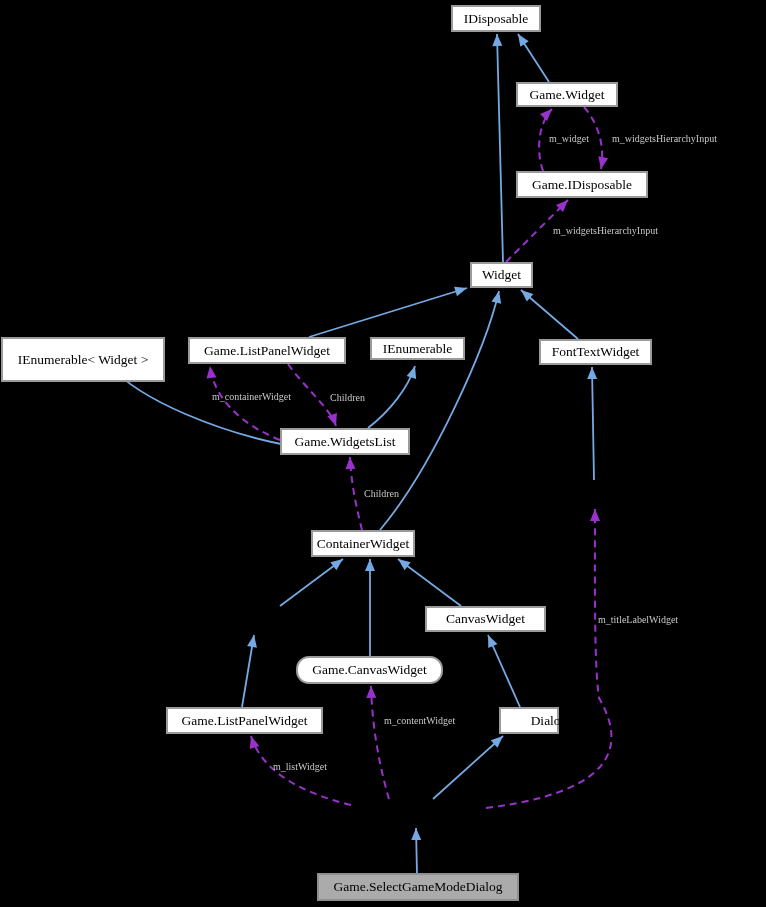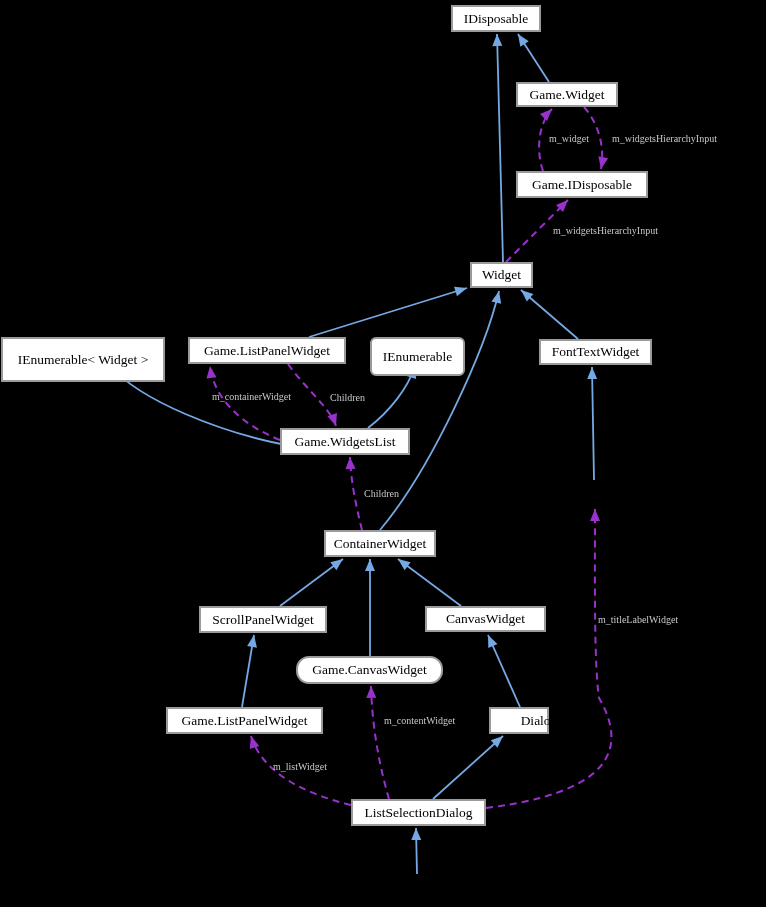--- a/index.html
+++ b/index.html
@@ -81,30 +81,29 @@
     <path class="edge-usage" marker-end="url(#arrP)" d="M389,799 C379,765 372,725 371,686"></path>
     <path class="edge-usage" marker-end="url(#arrP)" d="M486,808 C566,798 642,772 599,698 C594,664 595,580 595,509"></path>
   </svg>
 
   <div class="node" style="left:451px;top:5px;width:90px;height:27px;">IDisposable</div>
   <div class="node" style="left:516px;top:82px;width:102px;height:25px;">Game.Widget</div>
   <div class="node" style="left:516px;top:171px;width:132px;height:27px;">Game.IDisposable</div>
   <div class="node" style="left:470px;top:262px;width:63px;height:26px;">Widget</div>
   <div class="node" style="left:1px;top:337px;width:164px;height:45px;">IEnumerable&lt; Widget &gt;</div>
   <div class="node" style="left:188px;top:337px;width:158px;height:27px;">Game.ListPanelWidget</div>
-  <div class="node" style="left:370px;top:337px;width:95px;height:39px;border-radius:6px;">IEnumerable</div>
+  <div class="node" style="left:370px;top:337px;width:95px;height:23px;">IEnumerable</div>
   <div class="node" style="left:539px;top:339px;width:113px;height:26px;">FontTextWidget</div>
   <div class="node" style="left:280px;top:428px;width:130px;height:27px;">Game.WidgetsList</div>
-  <div class="node" style="left:324px;top:530px;width:112px;height:27px;">ContainerWidget</div>
-  <div class="node" style="left:199px;top:606px;width:128px;height:27px;">ScrollPanelWidget</div>
+  <div class="node" style="left:311px;top:530px;width:104px;height:27px;">ContainerWidget</div>
   <div class="node" style="left:425px;top:606px;width:121px;height:26px;">CanvasWidget</div>
   <div class="node" style="left:296px;top:656px;width:147px;height:28px;border-radius:13px;">Game.CanvasWidget</div>
   <div class="node" style="left:166px;top:707px;width:157px;height:27px;">Game.ListPanelWidget</div>
-  <div class="node" style="left:489px;top:707px;width:60px;height:27px;padding-left:40px;">Dialog</div>
-  <div class="node" style="left:351px;top:799px;width:135px;height:27px;">ListSelectionDialog</div>
+  <div class="node" style="left:499px;top:707px;width:60px;height:27px;padding-left:40px;">Dialog</div>
+  <div class="node focus" style="left:317px;top:873px;width:202px;height:28px;">Game.SelectGameModeDialog</div>
 
   <div class="edge-label" style="left:549px;top:132px;">m_widget</div>
   <div class="edge-label" style="left:612px;top:132px;">m_widgetsHierarchyInput</div>
   <div class="edge-label" style="left:553px;top:224px;">m_widgetsHierarchyInput</div>
   <div class="edge-label" style="left:200px;top:390px;padding-left:12px;">m_containerWidget</div>
   <div class="edge-label" style="left:330px;top:391px;">Children</div>
   <div class="edge-label" style="left:364px;top:487px;">Children</div>
   <div class="edge-label" style="left:598px;top:613px;">m_titleLabelWidget</div>
   <div class="edge-label" style="left:384px;top:714px;">m_contentWidget</div>
   <div class="edge-label" style="left:273px;top:760px;">m_listWidget</div>

